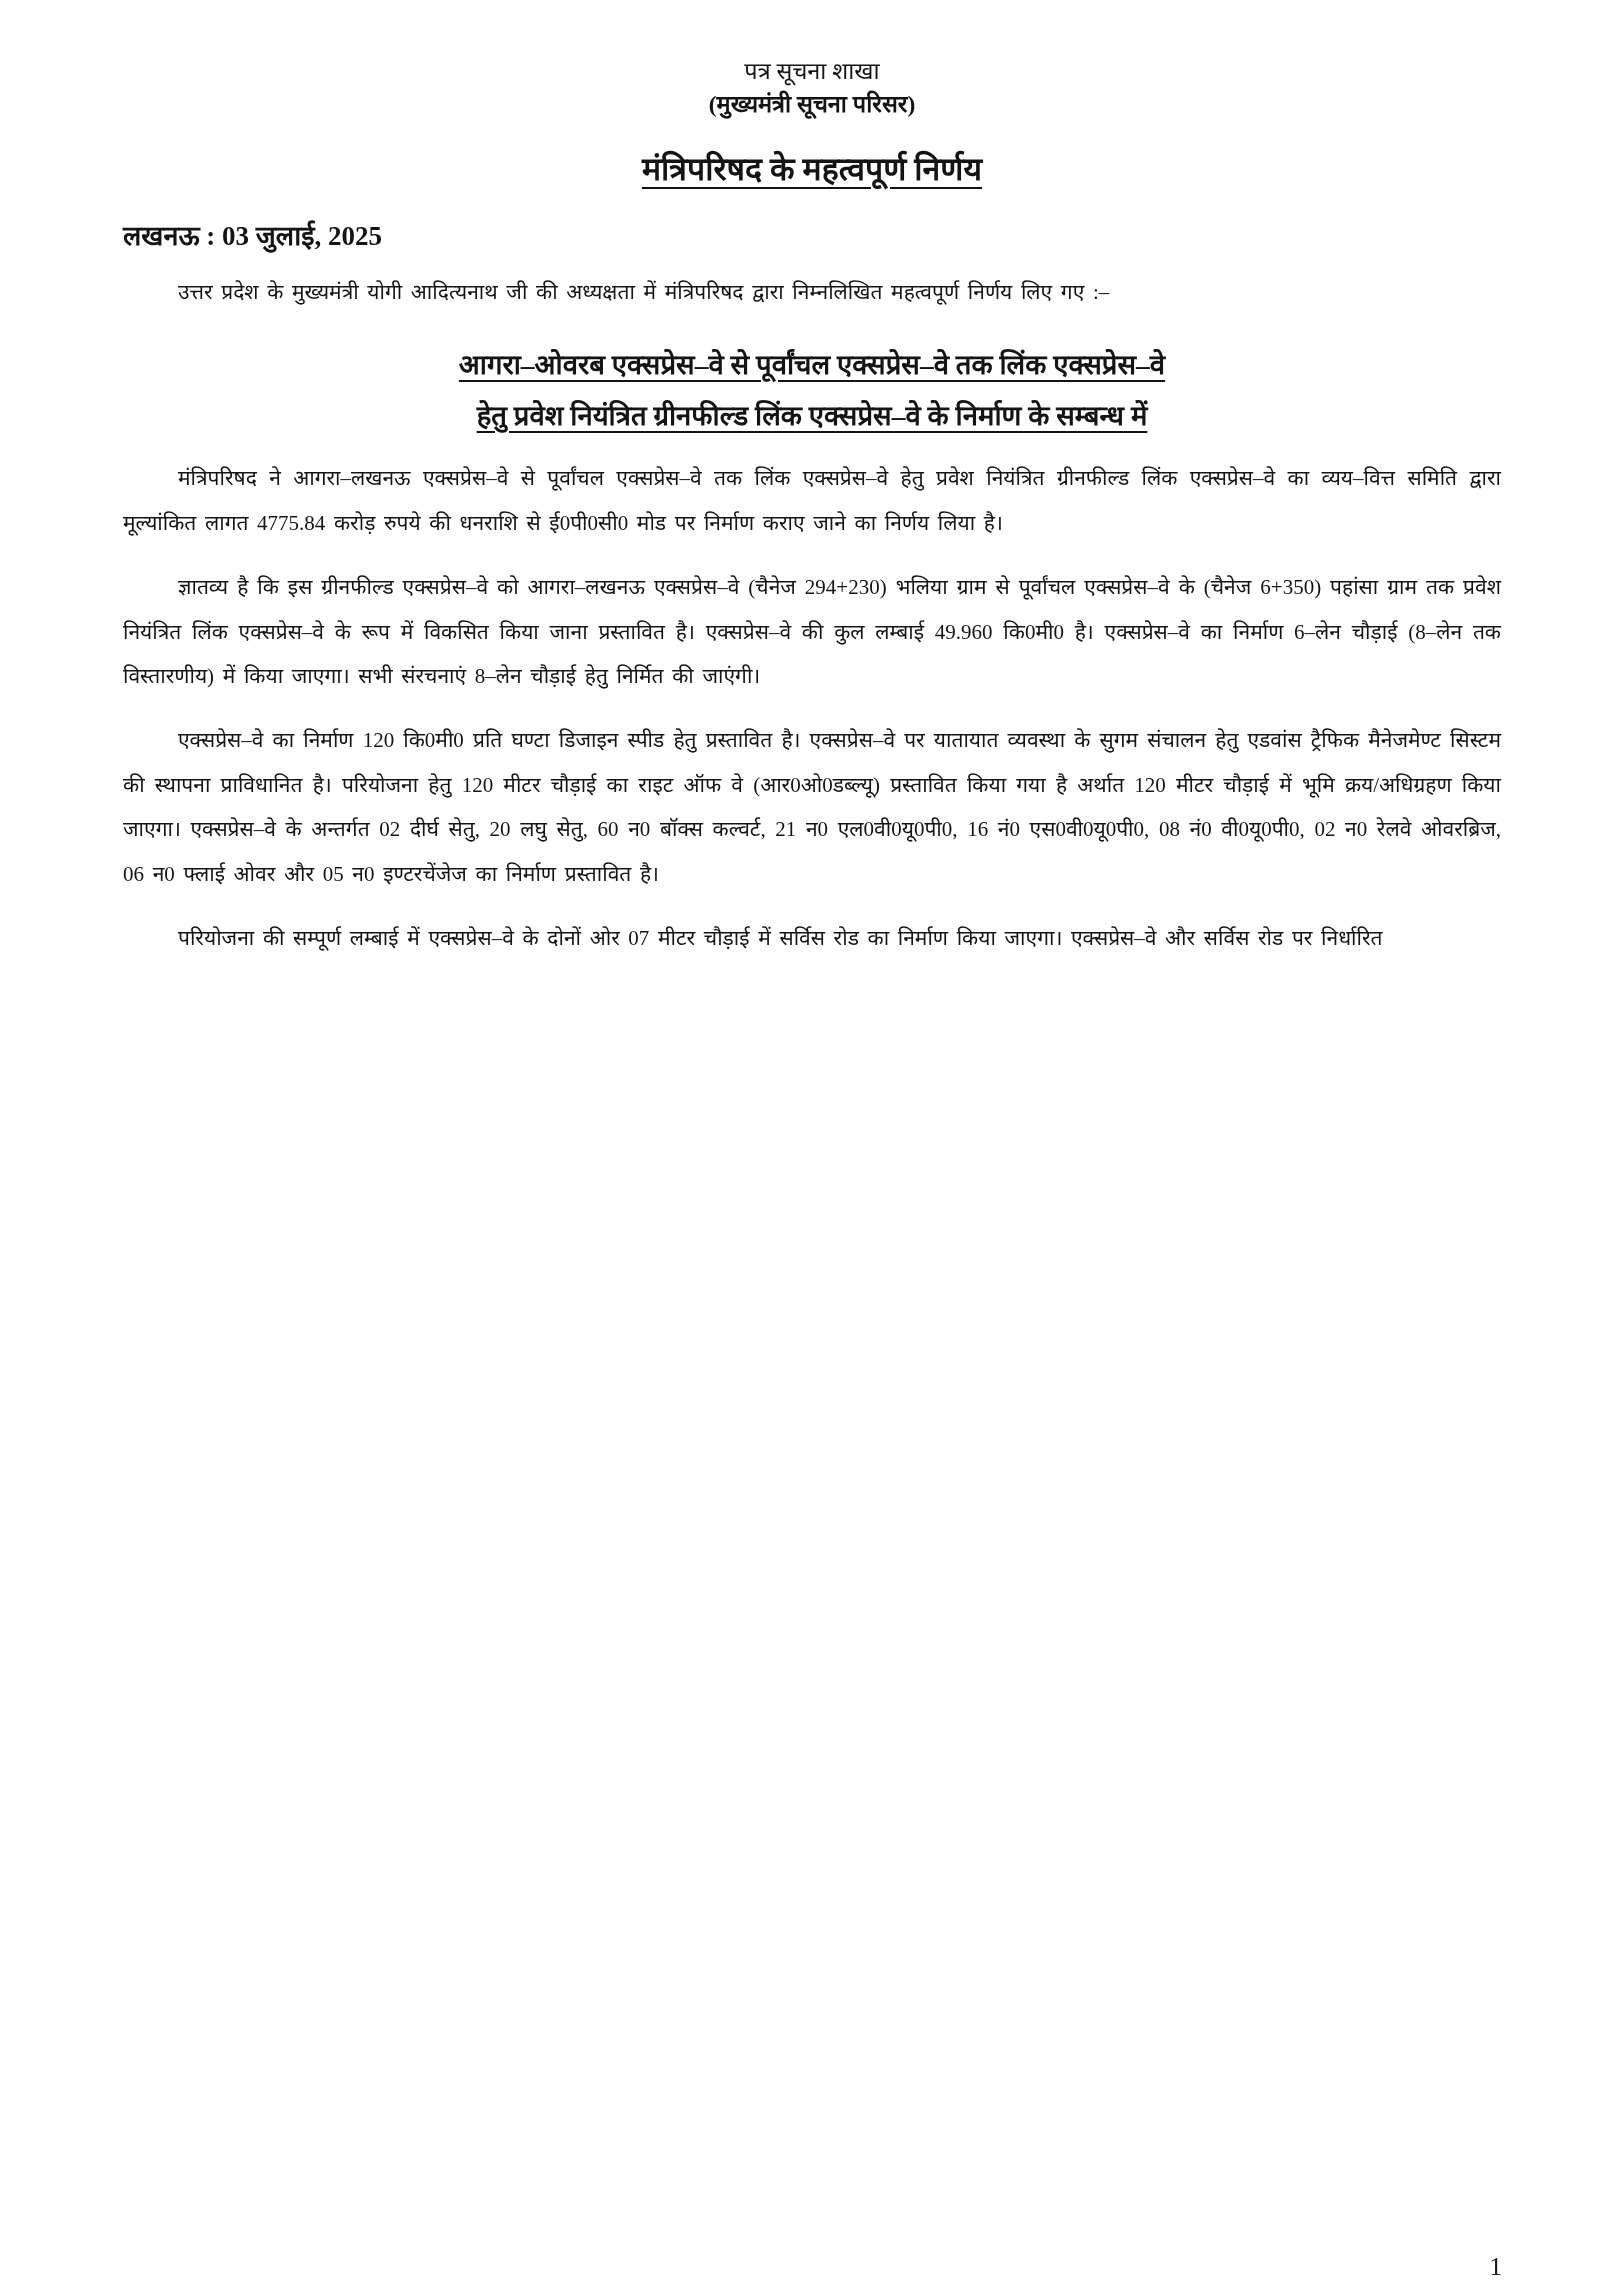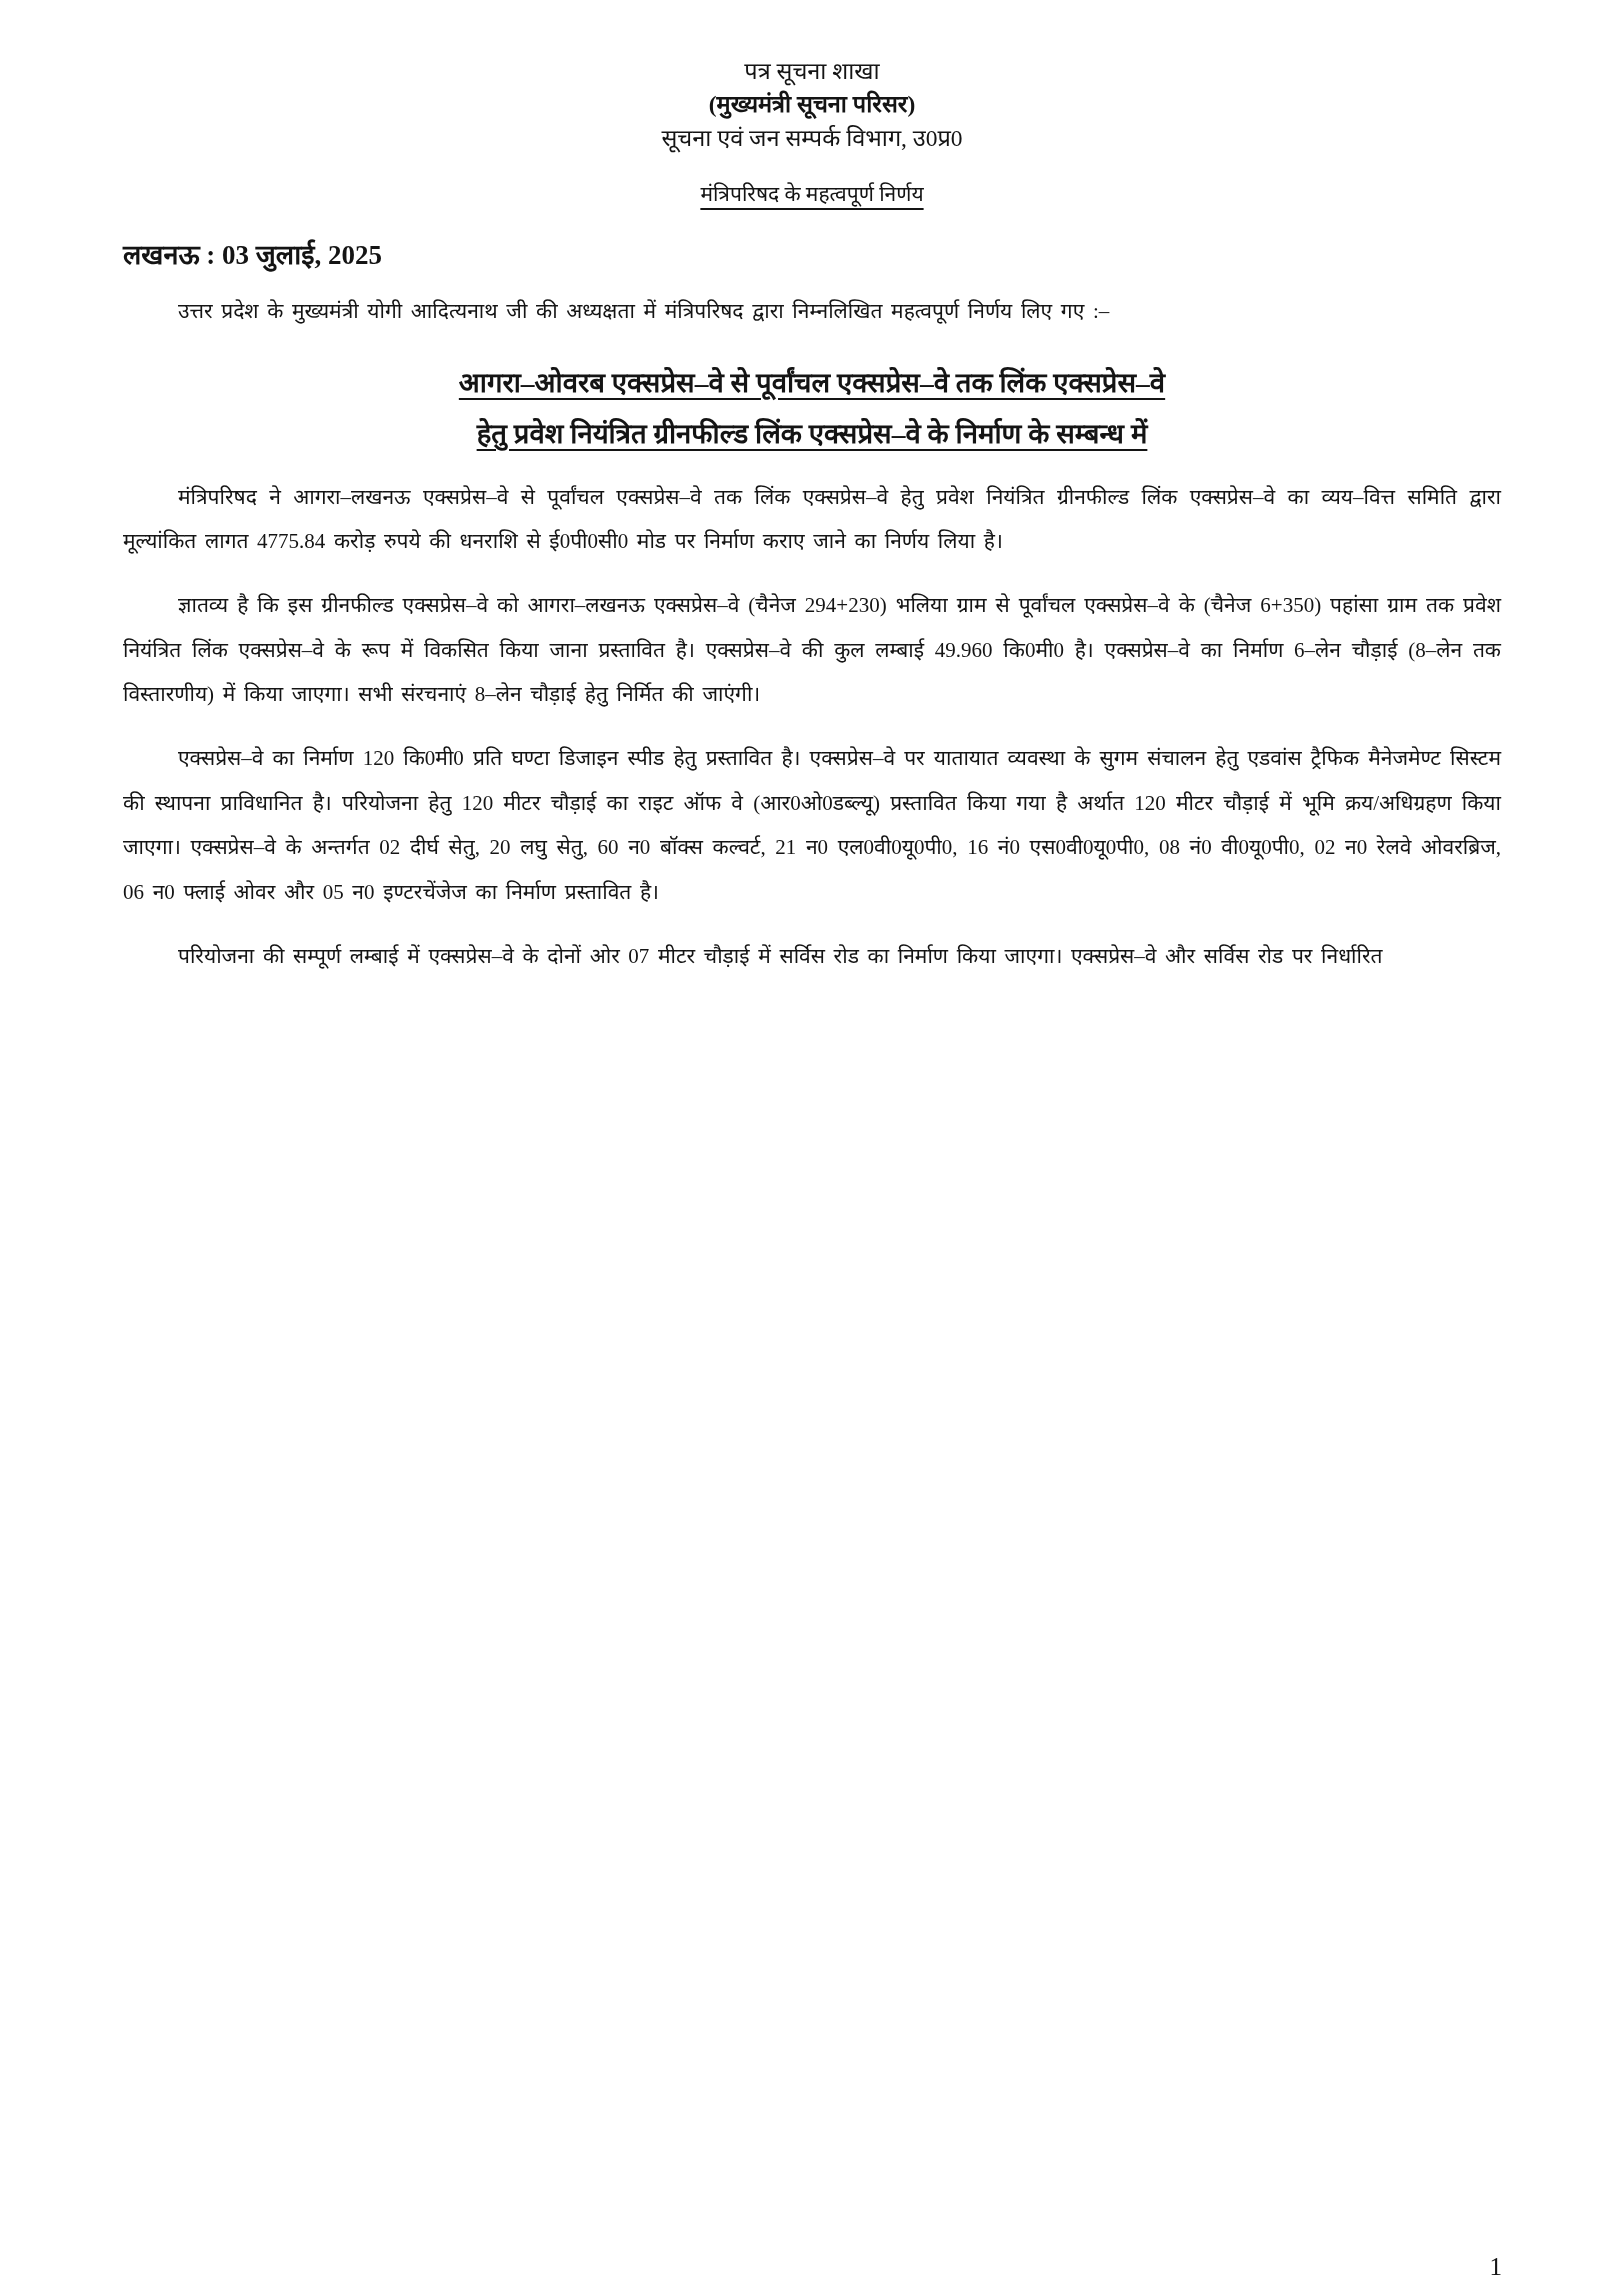--- a/index.html
+++ b/index.html
@@ -21,22 +21,22 @@
   .letterhead {
     text-align: center;
     font-size: 23.5px;
     line-height: 1.42;
   }
   .letterhead .lh-line2 {
     font-weight: bold;
   }
   .doc-title {
     text-align: center;
-    font-size: 21px;
-    font-weight: normal;
+    font-size: 32px;
+    font-weight: bold;
     margin-top: 24px;
     text-decoration: underline;
     text-underline-offset: 6.9px;
     text-decoration-thickness: 1.7px;
   }
   .dateline {
     text-align: left;
     font-size: 27px;
     font-weight: bold;
     margin-top: 27.5px;
@@ -78,21 +78,20 @@
   }
 </style>
 </head>
 <body>
 
 <div class="page">
 
   <div class="letterhead">
     <div class="lh-line1">पत्र सूचना शाखा</div>
     <div class="lh-line2">(मुख्यमंत्री सूचना परिसर)</div>
-    <div class="lh-line3">सूचना एवं जन सम्पर्क विभाग, उ0प्र0</div>
   </div>
 
   <div class="doc-title">मंत्रिपरिषद के महत्वपूर्ण निर्णय</div>
 
   <div class="dateline">लखनऊ : 03 जुलाई, 2025</div>
 
   <p class="body-par intro-par">उत्तर प्रदेश के मुख्यमंत्री योगी आदित्यनाथ जी की अध्यक्षता में मंत्रिपरिषद द्वारा निम्नलिखित महत्वपूर्ण निर्णय लिए गए :–</p>
 
   <div class="section-heading">
     <span class="sh-line"><span class="sh-underline">आगरा–ओवरब एक्सप्रेस–वे से पूर्वांचल एक्सप्रेस–वे तक लिंक एक्सप्रेस–वे</span></span>

